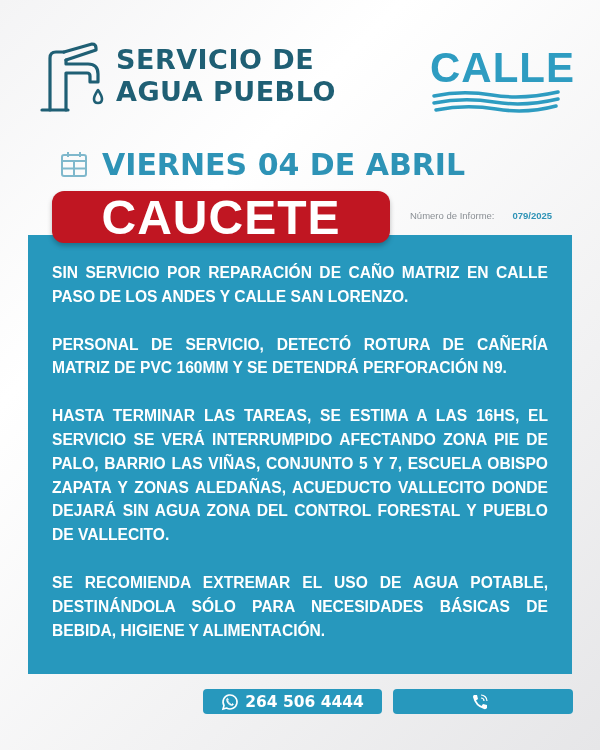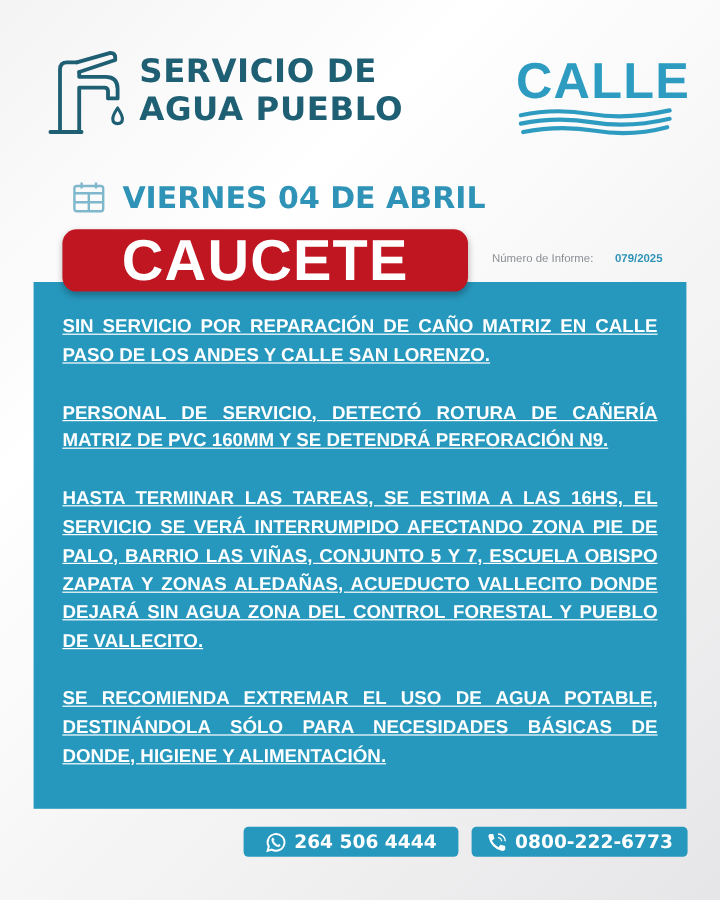--- a/index.html
+++ b/index.html
@@ -14,33 +14,33 @@
     font-family:"DejaVu Sans", sans-serif; font-size:27px; line-height:32px; letter-spacing:0.5px; }
   .title span { display:block; white-space:nowrap; }
   .logo { position:absolute; left:430px; top:46px; width:134px; height:68px; }
   .logo-text { position:absolute; left:0; top:0; width:134px; text-align:center;
     color:#2e9cc1; font-weight:bold; font-size:42px; line-height:44px; letter-spacing:1px;
     font-family:"Liberation Sans", sans-serif; }
   .logo-waves { position:absolute; left:2px; top:44px; }
 
   .date-row { position:absolute; left:60px; top:148px; height:32px; display:flex; align-items:center; }
   .cal-icon { width:28px; height:28px; margin-right:14px; }
-  .date-text { color:#2e93b6; font-weight:bold; font-size:25px; font-family:"DejaVu Sans", sans-serif; }
+  .date-text { color:#2e93b6; font-weight:bold; font-size:30px; font-family:"DejaVu Sans", sans-serif; }
 
   .blue-box { position:absolute; left:28px; top:235px; width:544px; height:439px; background:#2798bd; }
   .red-banner { position:absolute; left:52px; top:191px; width:338px; height:52px; background:#c01622;
     border-radius:12px; box-shadow: 0 3px 5px rgba(0,0,0,0.25); display:flex; align-items:center; justify-content:center; }
   .red-banner span { color:#fff; font-weight:bold; font-size:48px; letter-spacing:1px;
     font-family:"Liberation Sans", sans-serif; }
   .report { position:absolute; left:410px; top:210px; font-size:9.5px; color:#8a8f94;
     font-family:"Liberation Sans", sans-serif; }
   .report b { color:#2e93b6; margin-left:18px; font-size:9.5px; }
 
   .body-text { position:absolute; left:52px; top:261px; width:496px; color:#fff; font-weight:bold;
-    font-family:"Liberation Sans", sans-serif; font-size:15.6px; line-height:23.8px; text-align:justify;text-decoration:underline; }
+    font-family:"Liberation Sans", sans-serif; font-size:15.6px; line-height:23.8px; text-align:justify; }
   .body-text p { margin:0 0 24px 0; }
 
   .phone { position:absolute; top:689px; height:25px; background:#2798bd; border-radius:4px;
     display:flex; align-items:center; justify-content:center; color:#fff; font-weight:bold;
     font-family:"DejaVu Sans", sans-serif; font-size:15.5px; }
   .phone svg { margin-right:6px; }
   .phone1 { left:203px; width:179px; }
   .phone2 { left:393px; width:180px; }
 </style>
 </head>
@@ -88,31 +88,30 @@
 </div>
 
 <div class="report">
   <span>Número de Informe:</span><b>079/2025</b>
 </div>
 
 <div class="body-text">
   <p>SIN SERVICIO POR REPARACIÓN DE CAÑO MATRIZ EN CALLE PASO DE LOS ANDES Y CALLE SAN LORENZO.</p>
   <p>PERSONAL DE SERVICIO, DETECTÓ ROTURA DE CAÑERÍA MATRIZ DE PVC 160MM Y SE  DETENDRÁ PERFORACIÓN N9.</p>
   <p>HASTA TERMINAR LAS TAREAS, SE ESTIMA A LAS 16HS, EL SERVICIO SE VERÁ INTERRUMPIDO AFECTANDO ZONA PIE DE PALO, BARRIO LAS VIÑAS, CONJUNTO 5 Y 7, ESCUELA OBISPO ZAPATA Y ZONAS ALEDAÑAS, ACUEDUCTO VALLECITO DONDE DEJARÁ SIN AGUA ZONA DEL CONTROL FORESTAL Y PUEBLO DE VALLECITO.</p>
-  <p>SE RECOMIENDA EXTREMAR EL USO DE AGUA POTABLE, DESTINÁNDOLA SÓLO PARA NECESIDADES BÁSICAS DE DONDE, HIGIENE Y ALIMENTACIÓN.</p>
+  <p>SE RECOMIENDA EXTREMAR EL USO DE AGUA POTABLE, DESTINÁNDOLA SÓLO PARA NECESIDADES BÁSICAS DE BEBIDA, HIGIENE Y ALIMENTACIÓN.</p>
 </div>
 
 <div class="phone phone1">
   <svg width="18" height="18" viewBox="0 0 18 18" fill="none" stroke="#fff" stroke-width="1.6">
     <path d="M2 16 L3 12.5 A7 7 0 1 1 5.5 15 Z"></path>
     <path d="M6.5 6 Q6.5 9.5 10.5 11.5 L11.5 10.5 L12.5 11.3 Q12 12.6 10.8 12.6 Q6 11.5 5.5 6.8 Q5.6 5.5 6.5 5.2 L7.5 6.6 Z" fill="#fff" stroke-width="0.6"></path>
   </svg>
   <span>264 506 4444</span>
 </div>
 
 <div class="phone phone2">
   <svg width="18" height="18" viewBox="0 0 18 18" fill="none">
     <path d="M3 2 L6 2 L7 6 L5 7.5 Q6.5 11 10.5 13 L12 11 L16 12 L16 15 Q15 16.5 13 16 Q4 13.5 2 4 Q2 2.5 3 2 Z" fill="#fff"></path>
     <path d="M10 2 A6 6 0 0 1 16 8" stroke="#fff" stroke-width="1.2"></path>
     <path d="M10 5 A3 3 0 0 1 13 8" stroke="#fff" stroke-width="1.2"></path>
   </svg>
-  <span>0800-222-6773</span>
 </div>
 
 </body></html>

